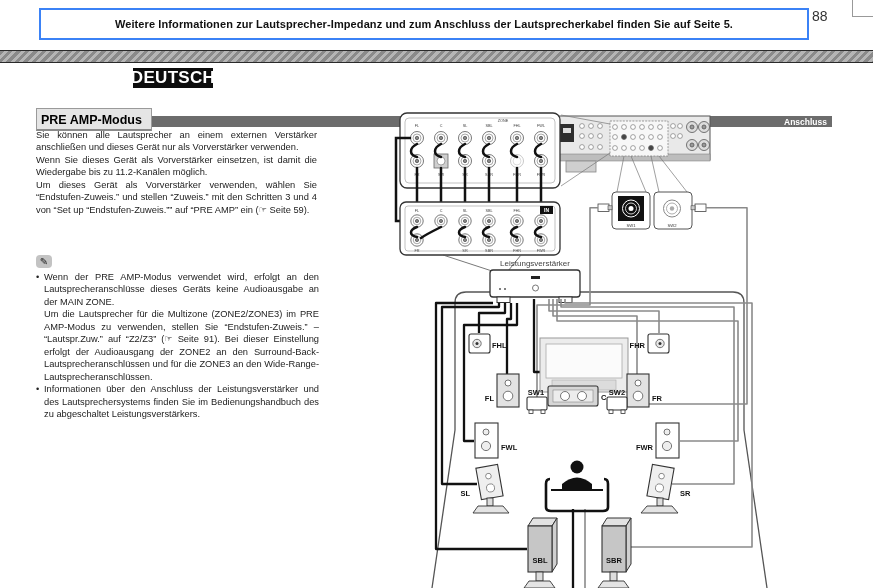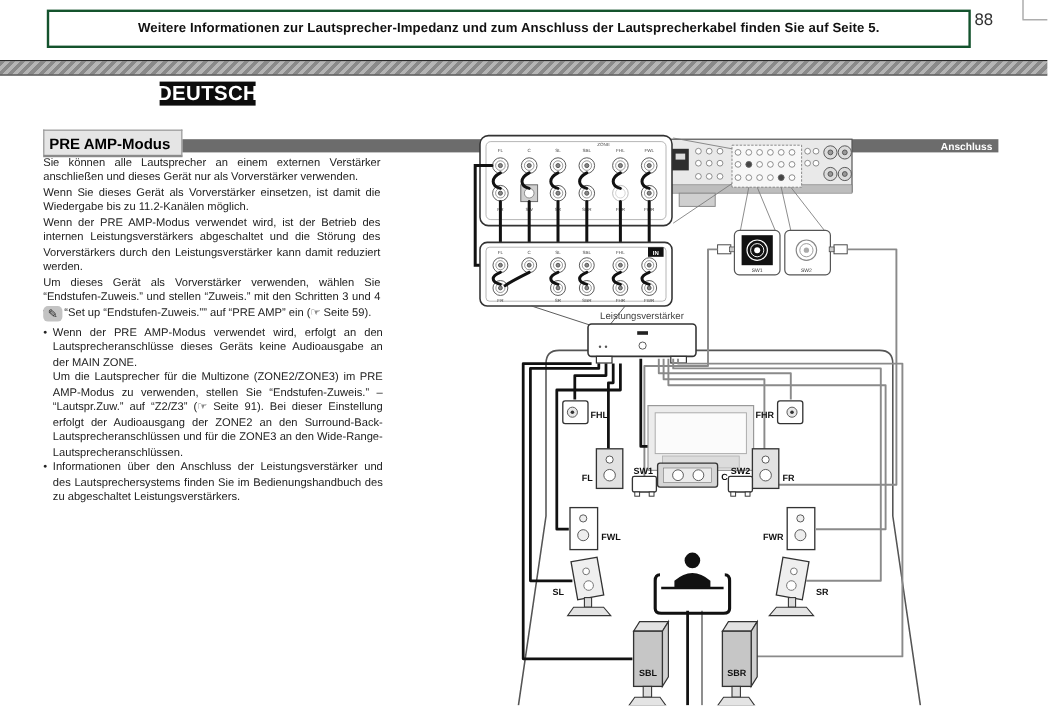--- a/index.html
+++ b/index.html
@@ -3,21 +3,21 @@
 <meta charset="utf-8">
 <style>
   html,body{margin:0;padding:0;}
   body{
     width:873px;height:588px;position:relative;overflow:hidden;
     background:#fff;font-family:"Liberation Sans",sans-serif;color:#1a1a1a;
   }
   
   .note-box{
     position:absolute;left:39px;top:8px;width:766px;height:28px;
-    border:2px solid #14532d;display:flex;align-items:center;justify-content:center;
+    border:2px solid #3b82f6;display:flex;align-items:center;justify-content:center;
   }
   .note-box span{font-size:11px;font-weight:bold;color:#111;letter-spacing:.1px;}
   .page-num{position:absolute;left:812px;top:8px;font-size:14px;color:#333;}
   .corner-v{position:absolute;left:852px;top:0;width:1px;height:16px;background:#999;}
   .corner-h{position:absolute;left:852px;top:16px;width:21px;height:1px;background:#999;}
   .hatch-band{
     position:absolute;left:0;top:50px;width:873px;height:11px;
     background:repeating-linear-gradient(135deg,#8a8a8a 0 3px,#b5b5b5 3px 6px);
     border-top:1px solid #2a2a2a;border-bottom:1px solid #2a2a2a;
   }
@@ -63,21 +63,20 @@
 <div class="corner-v"></div>
 <div class="corner-h"></div>
 <div class="hatch-band"></div>
 <div class="lang-tag">DEUTSCH</div>
 <div class="section-bar">Anschluss</div>
 
 <div class="article-title">PRE AMP-Modus</div>
 <div class="body-col">
   <p>Sie können alle Lautsprecher an einem externen Verstärker anschließen und dieses Gerät nur als Vorverstärker verwenden.</p>
   <p>Wenn Sie dieses Gerät als Vorverstärker einsetzen, ist damit die Wiedergabe bis zu 11.2-Kanälen möglich.</p>
-  <p>Wenn der PRE AMP-Modus verwendet wird, ist der Betrieb des internen Leistungsverstärkers abgeschaltet und die Störung des Vorverstärkers durch den Leistungsverstärker kann damit reduziert werden.</p>
   <p>Um dieses Gerät als Vorverstärker verwenden, wählen Sie “Endstufen-Zuweis.” und stellen “Zuweis.” mit den Schritten 3 und 4 von “Set up “Endstufen-Zuweis.”” auf “PRE AMP” ein (☞ Seite 59).</p>
 </div>
 <div class="note-icon">✎</div>
 <div class="notes-col">
   <p class="n bullet">Wenn der PRE AMP-Modus verwendet wird, erfolgt an den Lautsprecheranschlüsse dieses Geräts keine Audioausgabe an der MAIN ZONE.</p>
   <p class="n">Um die Lautsprecher für die Multizone (ZONE2/ZONE3) im PRE AMP-Modus zu verwenden, stellen Sie “Endstufen-Zuweis.” – “Lautspr.Zuw.” auf “Z2/Z3” (☞ Seite 91). Bei dieser Einstellung erfolgt der Audioausgang der ZONE2 an den Surround-Back-Lautsprecheranschlüssen und für die ZONE3 an den Wide-Range-Lautsprecheranschlüssen.</p>
   <p class="n bullet">Informationen über den Anschluss der Leistungsverstärker und des Lautsprechersystems finden Sie im Bedienungshandbuch des zu abgeschaltet Leistungsverstärkers.</p>
 </div>
 
 <div class="diagram">

